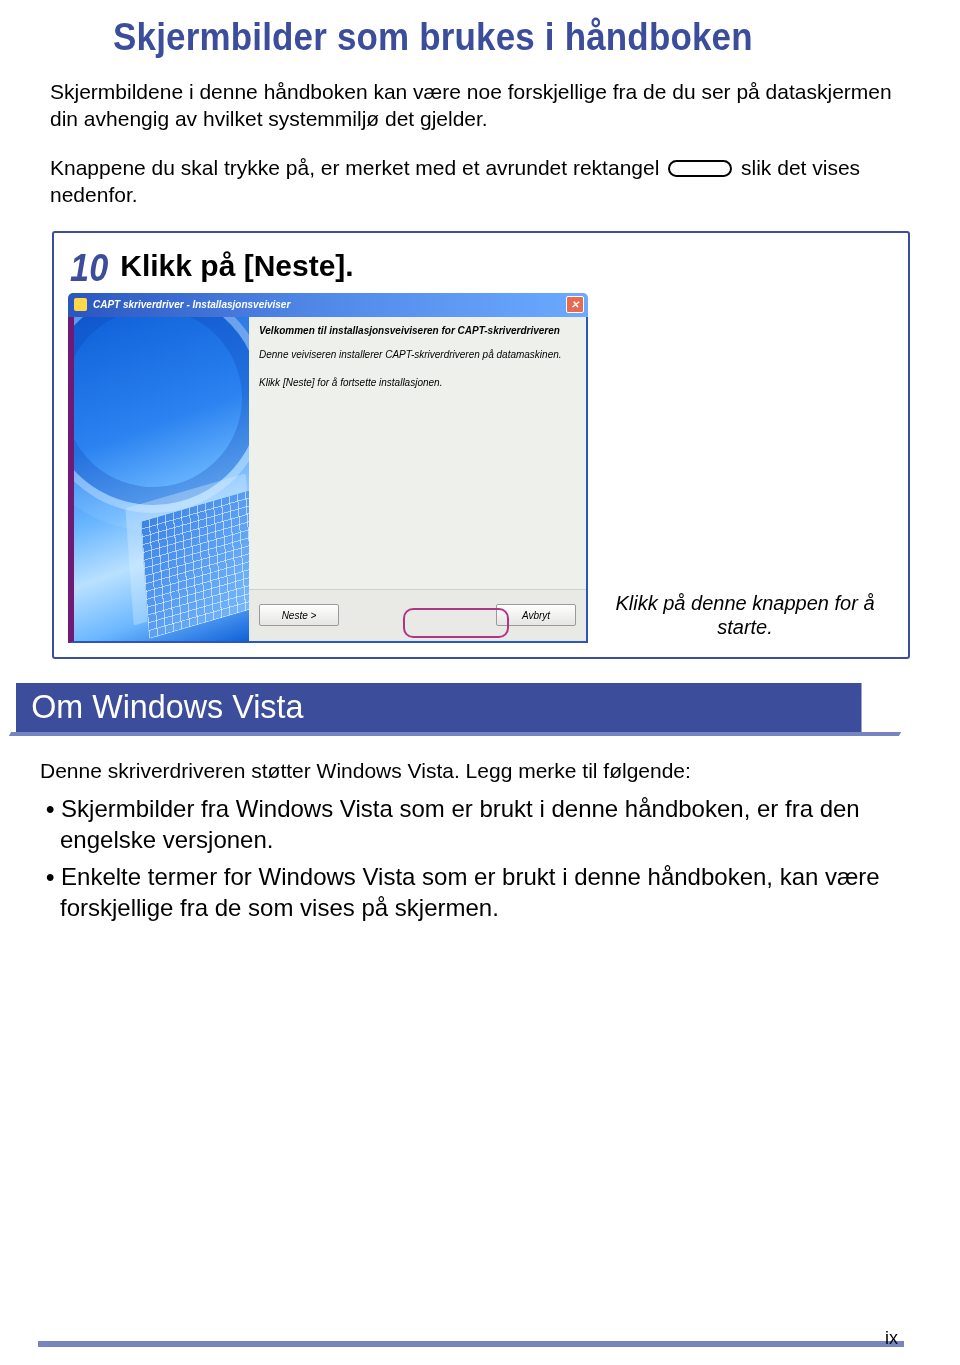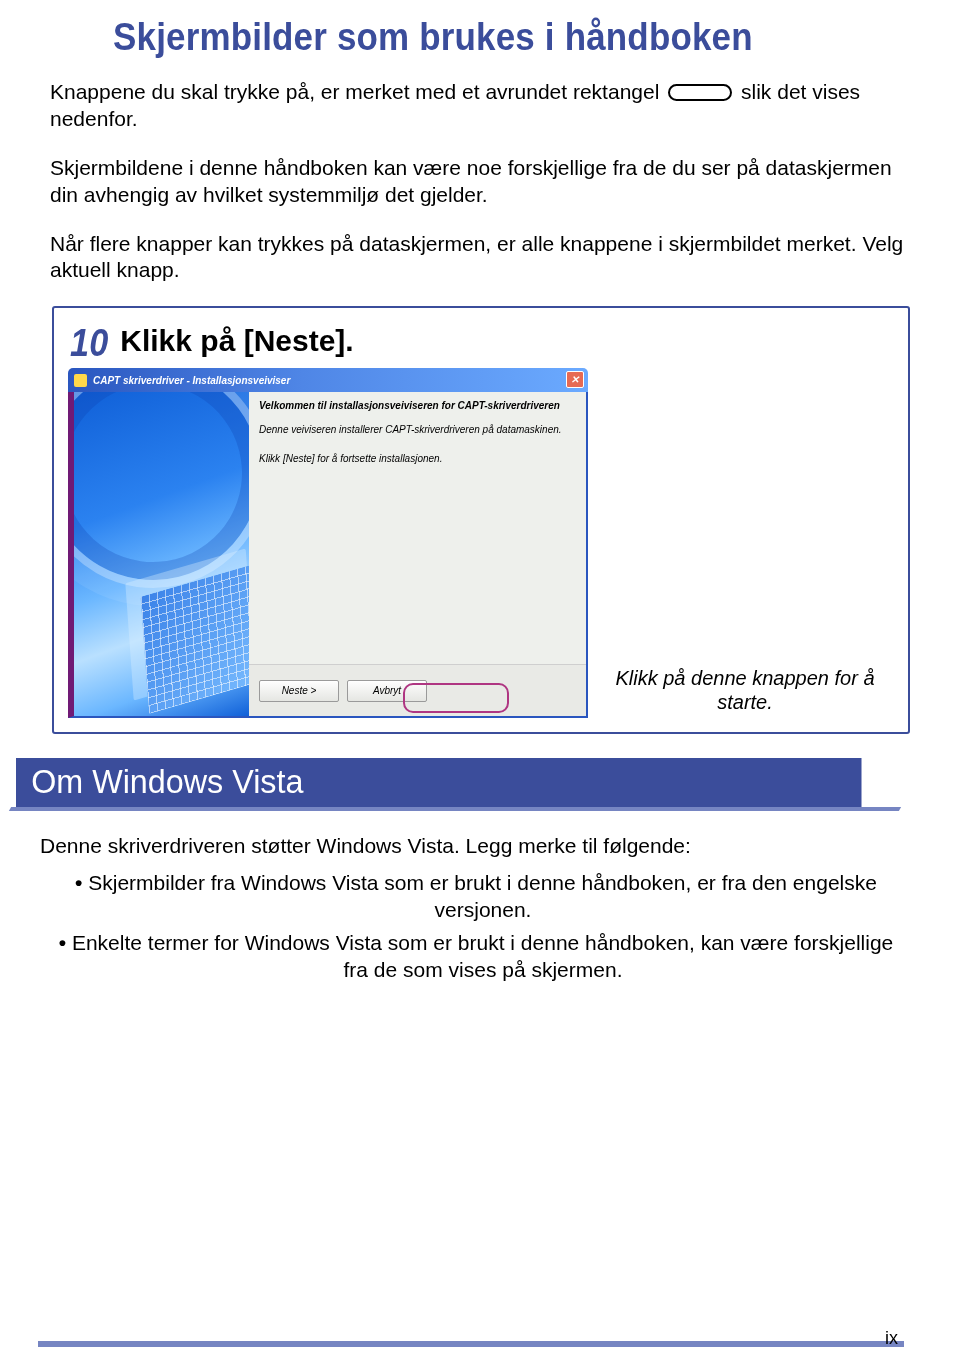--- a/index.html
+++ b/index.html
@@ -172,21 +172,21 @@
     margin-bottom: 16px;
     line-height: 1.25;
   }
   .content-area .filler { flex: 1; }
   .button-row {
     height: 52px;
     background: #e9eae6;
     border-top: 1px solid #cfcfcf;
     margin: 0 -10px -6px -10px;
     display: flex;
-    justify-content: flex-start;
+    justify-content: space-between;
     align-items: center;
     gap: 8px;
     padding: 0 10px;
   }
   .win-btn {
     width: 80px;
     height: 22px;
     background: linear-gradient(#fefefe, #e5e6e2);
     border: 1px solid #9a9a9a;
     border-radius: 2px;
@@ -245,26 +245,25 @@
   .bullets .lead {
     font-size: 21px;
     line-height: 1.28;
     margin-bottom: 10px;
   }
   .bullets ul {
     list-style: none;
     margin-left: 6px;
   }
   .bullets li {
-    font-size: 21px;
+    font-size: 24px;
     line-height: 1.28;
     margin-bottom: 6px;
     text-indent: -14px;
     padding-left: 14px;
-    text-align: center;
   }
   .bullets li::before {
     content: "• ";
     font-weight: 700;
   }
   .page-foot {
     position: absolute;
     left: 12px; right: 0;
     bottom: 18px;
   }
@@ -286,29 +285,28 @@
 </head>
 <body>
 
 <div class="page">
 
   <div class="heading-bar">
     <h1>Skjermbilder som brukes i håndboken</h1>
     <div class="stripe"></div>
   </div>
 
+  <p class="body-text">Skjermbildene i denne håndboken kan være noe forskjellige fra de du ser på dataskjermen din avhengig av hvilket systemmiljø det gjelder.</p>
+
   <p class="body-text">
     <span>Knappene du skal trykke på, er merket med et avrundet rektangel </span>
     <span class="inline-pill"></span>
     <span> slik det vises nedenfor.</span>
   </p>
 
-  <p class="body-text">Skjermbildene i denne håndboken kan være noe forskjellige fra de du ser på dataskjermen din avhengig av hvilket systemmiljø det gjelder.</p>
-
-  <p class="body-text">Når flere knapper kan trykkes på dataskjermen, er alle knappene i skjermbildet merket. Velg aktuell knapp.</p>
 
   <div class="example-box">
     <div class="step-row">
       <div class="step-num">10</div>
       <div class="step-label">Klikk på [Neste].</div>
     </div>
 
     <div style="display:flex; align-items:flex-end; gap:22px;font-style:italic;">
       <div class="installer">
         <div class="titlebar">

